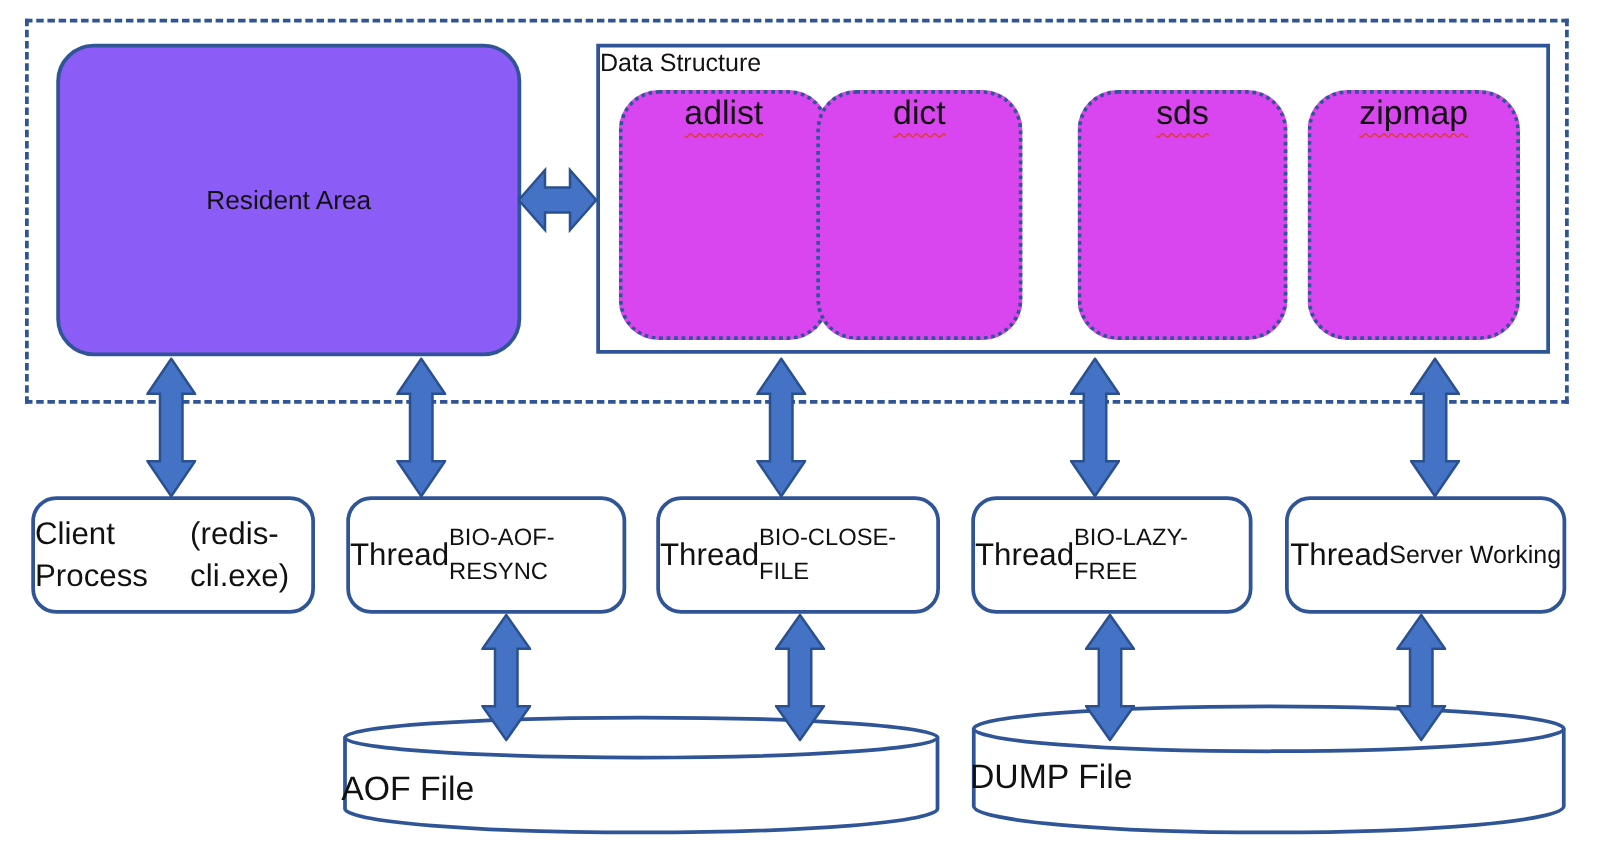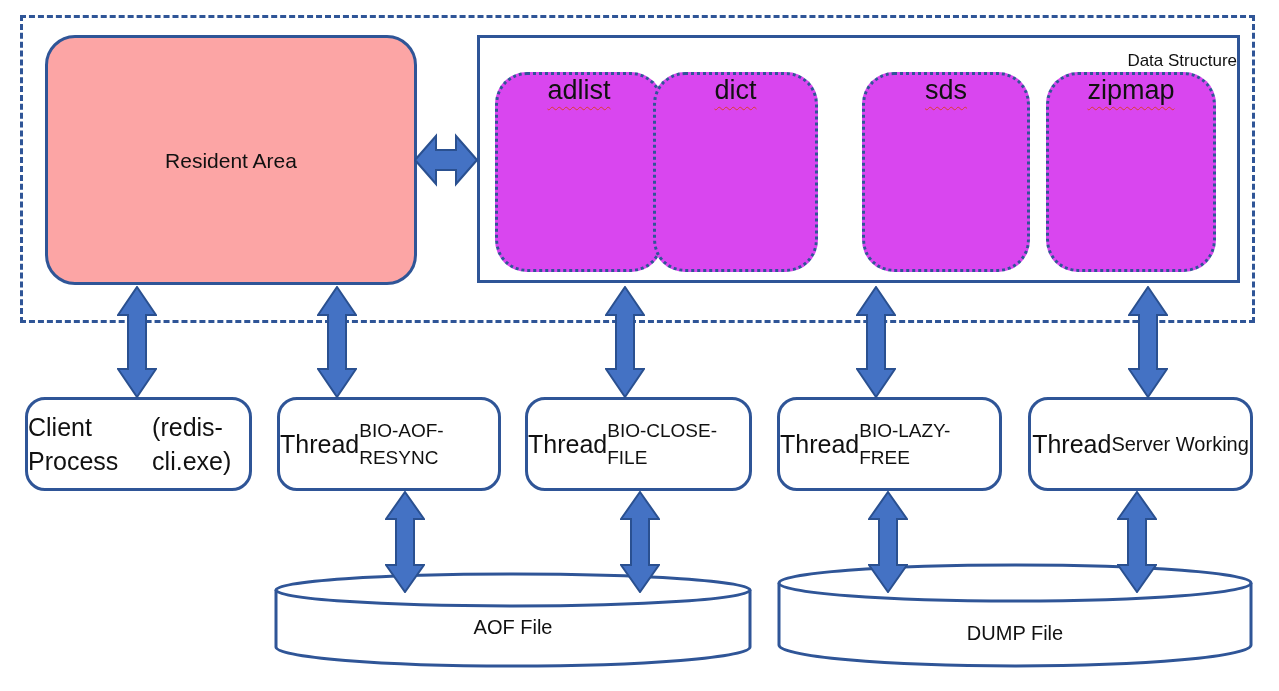--- a/index.html
+++ b/index.html
@@ -17,34 +17,34 @@
   .outer-dashed{
     left:20px;top:15px;width:1229px;height:302px;
     border:3px dashed #2F5597;
     z-index:1;
   }
 
   
   .resident{
     left:45px;top:35px;width:366px;height:244px;
     border:3px solid #2F5597;border-radius:30px;
-    background:#fca5a5;z-index:2;
+    background:#8b5cf6;z-index:2;
     display:flex;flex-direction:column;align-items:center;justify-content:center;
     font-size:21px;line-height:31px;gap:10px;
   }
 
   
   .dstruct{
     left:477px;top:35px;width:757px;height:242px;
     border:3px solid #2F5597;
     background:#ffffff;z-index:2;
   }
   .dstruct-title{
-    position:absolute;left:0;top:13px;width:100%;
-    text-align:right;font-size:17px;
+    position:absolute;left:0;top:2px;width:100%;
+    text-align:left;font-size:20px;
   }
   .ds-item{
     top:72px;height:194px;
     border:3px dotted #2F5597;border-radius:32px;
     background:#d946ef;z-index:3;
     display:flex;justify-content:center;
     font-size:27px;
   }
   .ds-item .squiggle-text{
     text-decoration-line:underline;
@@ -65,22 +65,22 @@
   .pbox .l2{font-size:19px;line-height:27px;}
   .pbox.first .l2{font-size:25px;line-height:34px;margin-left:20px;}
   .pbox.server .l2{font-size:20px;}
 
   
   .arrow{z-index:4;}
 
   
   .cyl{z-index:2;}
   .cyl-label{
-    position:absolute;left:0;width:100%;text-align:center;
-    font-size:20px;z-index:3;
+    position:absolute;left:0;width:100%;
+    font-size:27px;z-index:3;
   }
 </style>
 </head>
 <body>
 
 <div class="canvas">
 
   <div class="abs outer-dashed"></div>
 
   <div class="abs resident">
@@ -164,16 +164,16 @@
       <ellipse cx="240" cy="20" rx="237" ry="16" fill="#ffffff" stroke="#2F5597" stroke-width="3"></ellipse>
     </svg>
     <div class="cyl-label" style="top:46px;">AOF File</div>
   </div>
 
   <div class="abs cyl" style="left:776px;top:561px;width:478px;height:110px;">
     <svg width="478" height="110" viewBox="0 0 478 110">
       <path d="M3,22 L3,84 A236,21 0 0 0 475,84 L475,22" fill="#ffffff" stroke="#2F5597" stroke-width="3"></path>
       <ellipse cx="239" cy="22" rx="236" ry="18" fill="#ffffff" stroke="#2F5597" stroke-width="3"></ellipse>
     </svg>
-    <div class="cyl-label" style="top:61px;">DUMP File</div>
+    <div class="cyl-label" style="top:45px;">DUMP File</div>
   </div>
 
 </div>
 
 </body></html>

